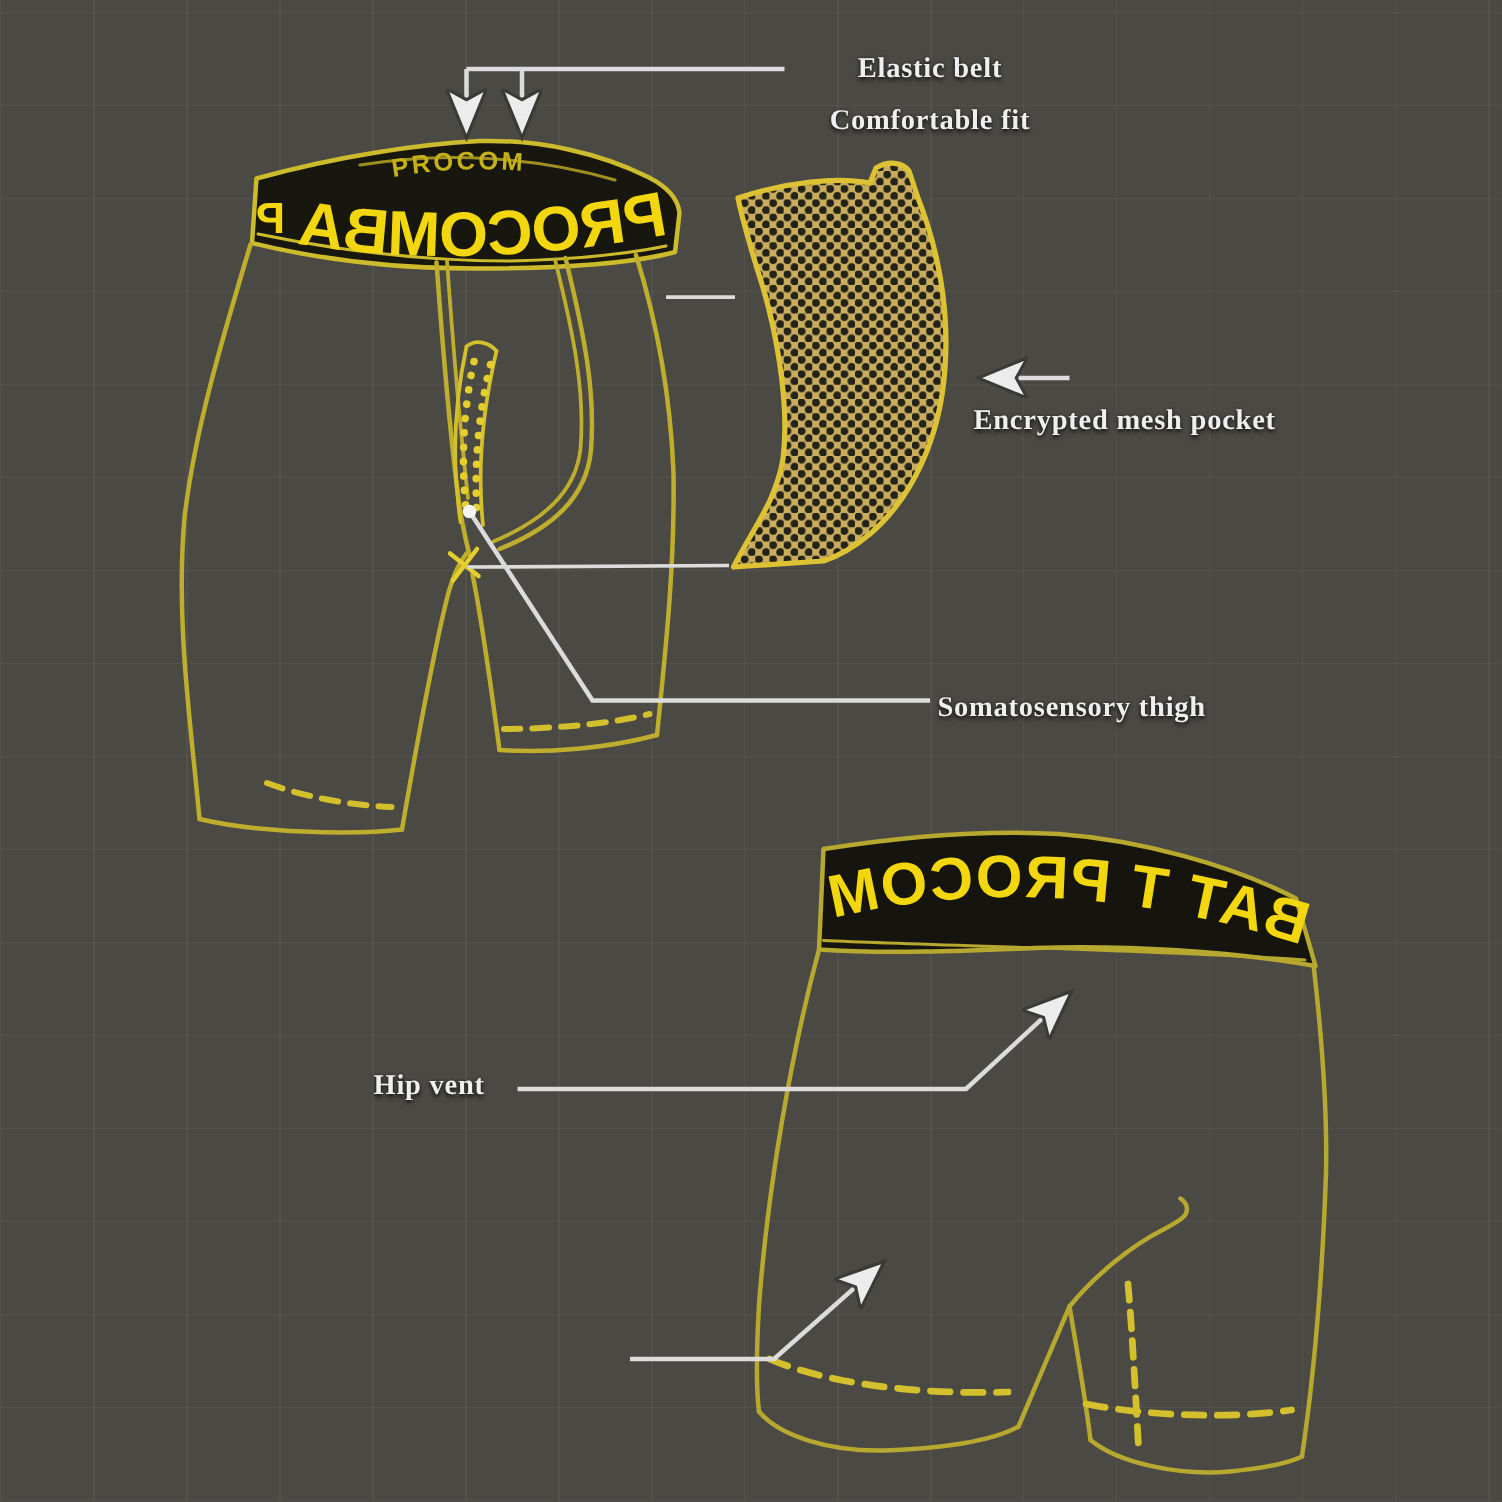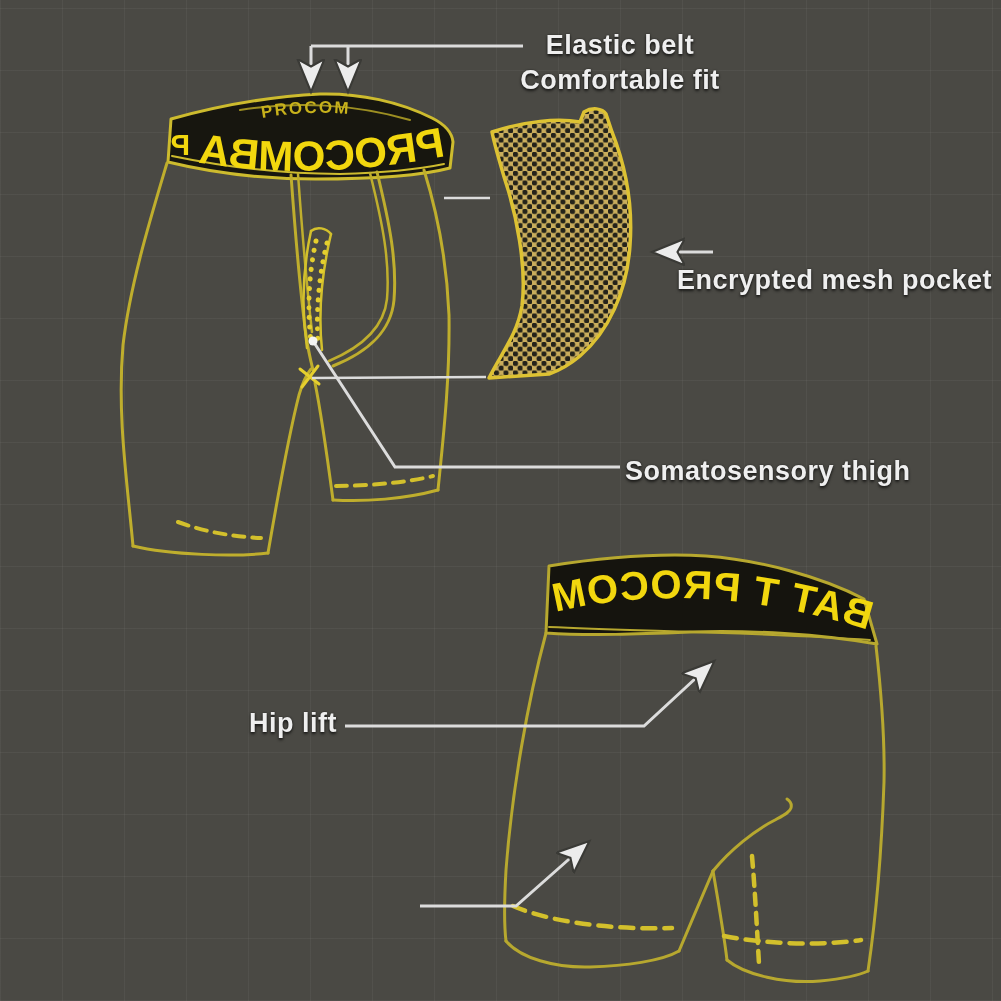--- a/index.html
+++ b/index.html
@@ -16,21 +16,21 @@
       repeating-linear-gradient(90deg, rgba(255,255,255,0.045) 0 1px, transparent 1px 62px);
   }
   svg.diagram{position:absolute;left:0;top:0;}
   .callout{
     position:absolute;color:#efefef;font-weight:bold;
     text-shadow:0 2px 3px rgba(0,0,0,0.65), 0 0 2px rgba(0,0,0,0.5);
     letter-spacing:0.5px;white-space:nowrap;
   }
   .callout .ln{display:block;}
   .c-center{text-align:center;}
-  .fs29{font-size:27px;line-height:35px;}
+  .fs29{font-size:19px;line-height:35px;font-family:Liberation Serif, serif;}
 </style>
 </head>
 <body>
 
 <div class="stage">
 
   <svg class="diagram" width="1001" height="1001" viewBox="0 0 1001 1001">
     <defs>
       <pattern id="meshPat" patternUnits="userSpaceOnUse" width="9.5" height="9.5">
         <rect width="9.5" height="9.5" fill="#c9ad5c"></rect>
@@ -130,26 +130,26 @@
       <path d="M420,906 L516,906 L585,845" marker-end="url(#arrowW)"></path>
     </g>
     <circle cx="313" cy="341" r="4.5" fill="#f4f4f4"></circle>
   </svg>
 
   <div class="callout fs29 c-center" style="left:480px;top:28px;width:280px;">
     <span class="ln">Elastic belt</span>
     <span class="ln">Comfortable fit</span>
   </div>
 
-  <div class="callout fs29" style="left:649px;top:263px;margin-left:28px;">
+  <div class="callout fs29" style="left:649px;top:263px;">
     <span>Encrypted mesh pocket</span>
   </div>
 
   <div class="callout fs29" style="left:625px;top:454px;">
     <span>Somatosensory thigh</span>
   </div>
 
   <div class="callout fs29" style="left:249px;top:706px;">
-    <span>Hip lift</span>
+    <span>Hip vent</span>
   </div>
 
 
 </div>
 
 </body></html>

